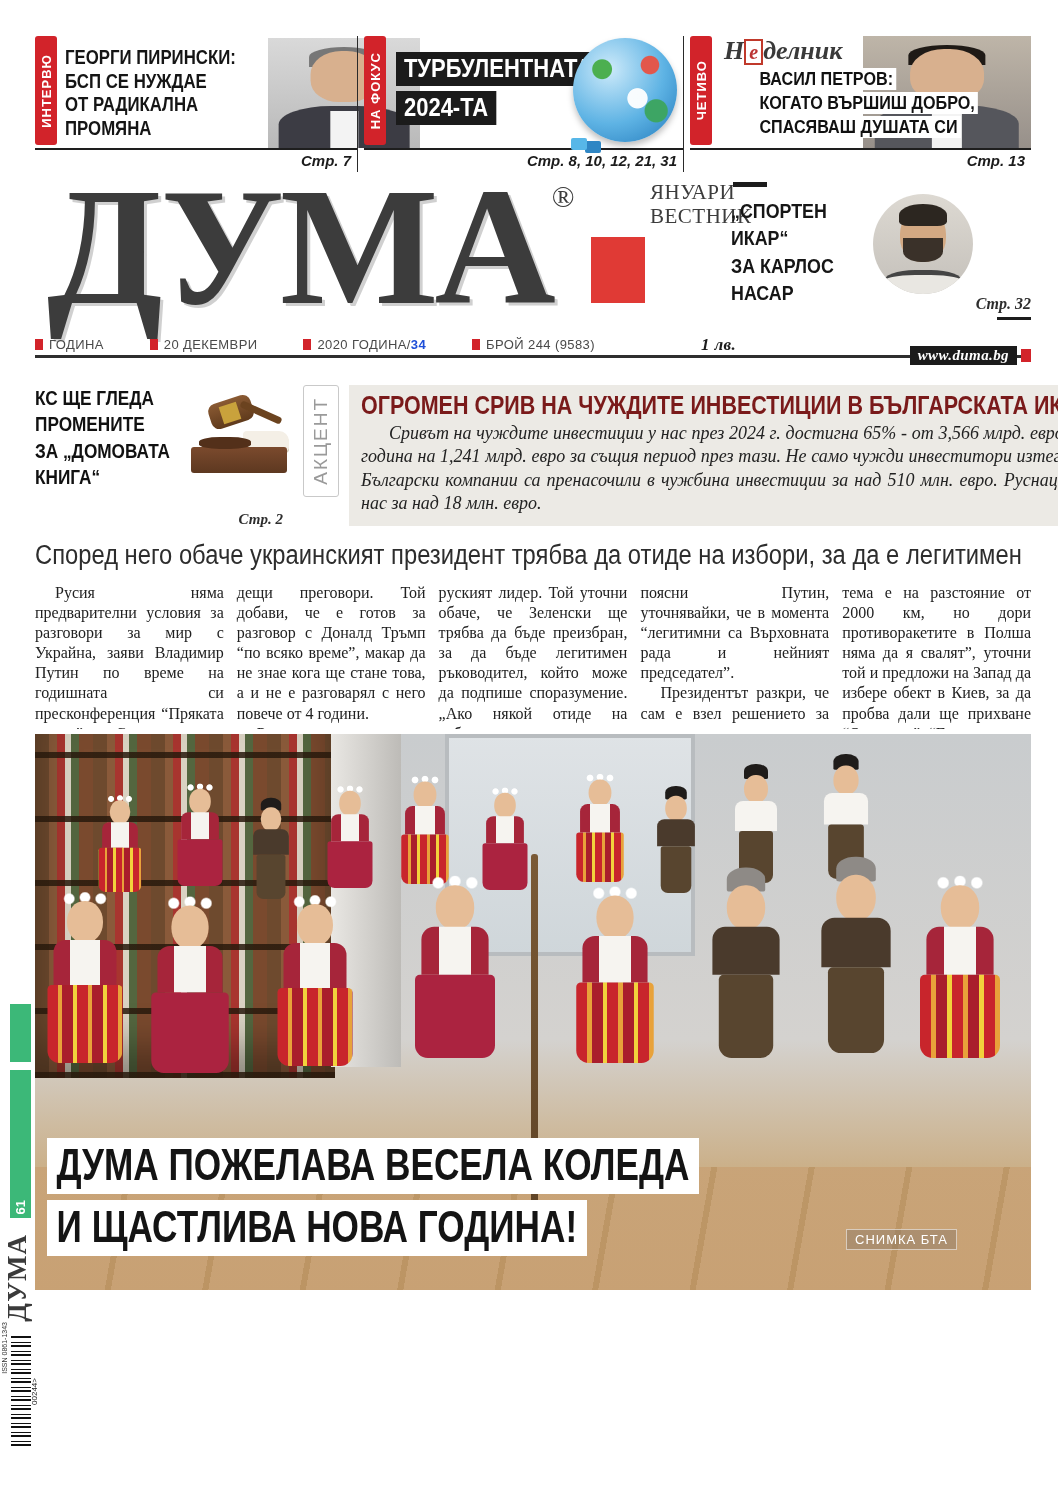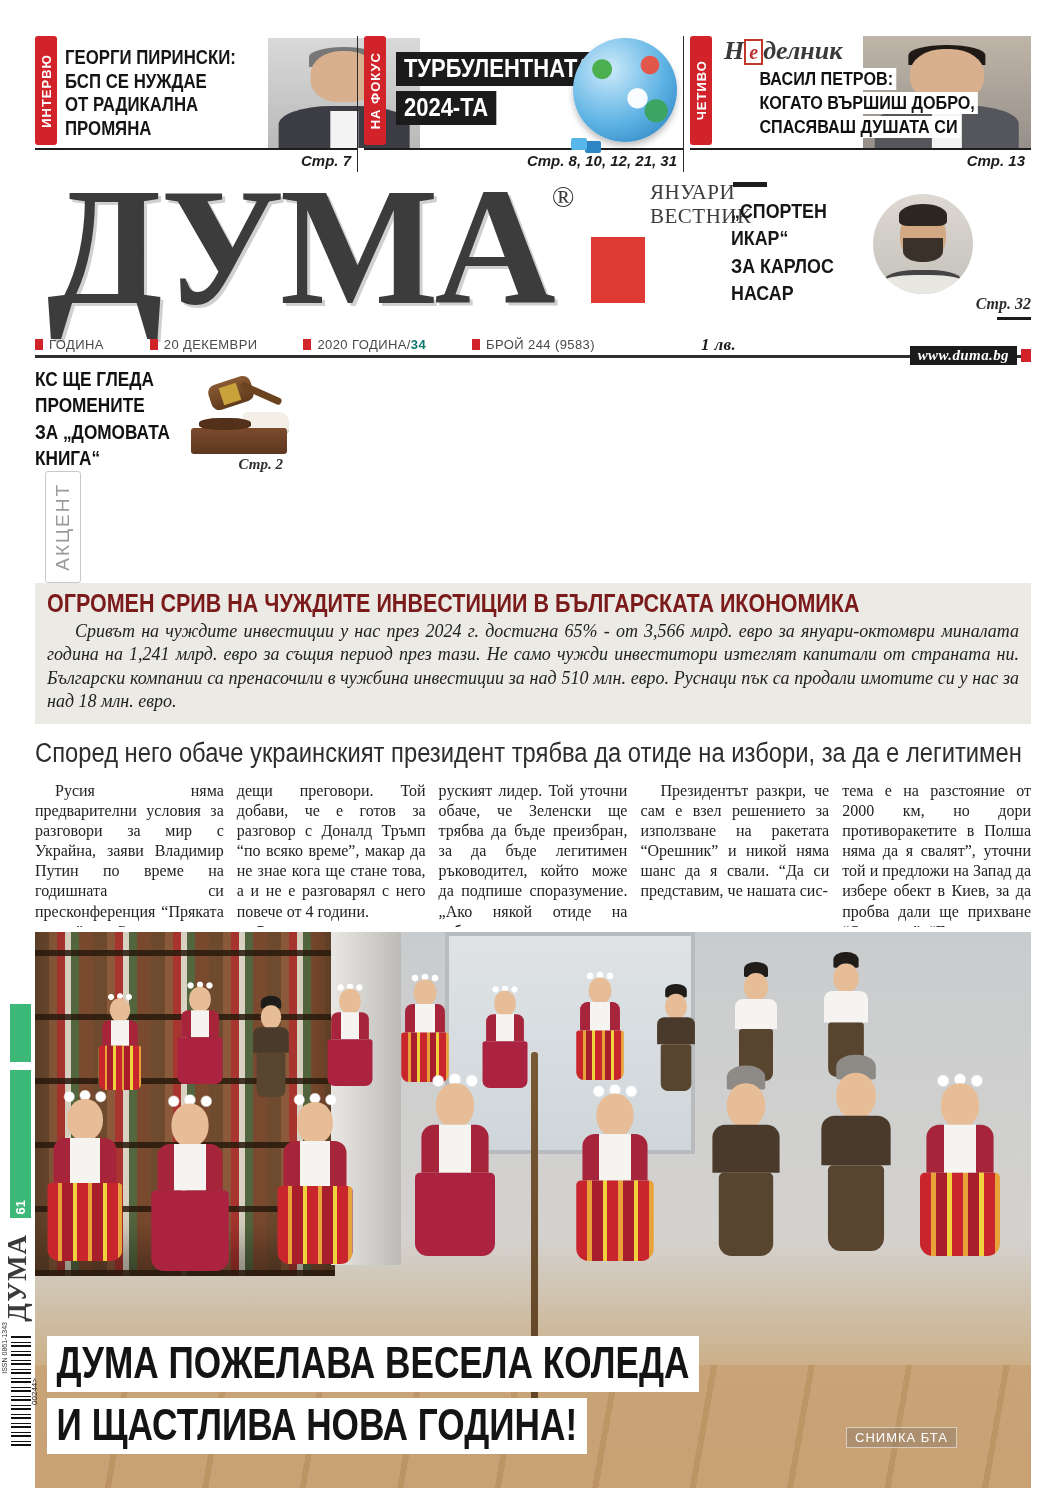--- a/index.html
+++ b/index.html
@@ -97,30 +97,30 @@
                         border-radius:40% 40% 0 0; background:#e9e7e2; border-top:5px solid #444; }
   .promo-page { position:absolute; right:0; bottom:6px; text-align:right;
                 font-family:"Liberation Serif", serif; font-style:italic; font-weight:bold; font-size:16px; }
   .promo-page .underline { width:34px; height:3px; background:#1c1c1c; margin:4px 0 0 auto; }
 
   
   .dateline { position:relative; display:flex; align-items:center; height:24px; margin-top:2px;
               border-bottom:3px solid #2e2e2e; font-size:13px; color:#4a4a4a; letter-spacing:.4px; }
   .d-item { display:flex; align-items:center; margin-right:46px; }
   .d-item .sq { width:8px; height:11px; background:#d2232a; margin-right:6px; }
-  .d-red { color:#0f766e; font-weight:bold;text-align:right; }
+  .d-red { color:#1d4ed8; font-weight:bold;text-align:right; }
   .d-price { font-family:"Liberation Serif", serif; font-style:italic; font-weight:bold;
              font-size:17px; color:#1c1c1c; margin-left:60px; }
   .d-site { position:absolute; right:0; bottom:-10px; display:flex; align-items:center; }
   .d-site .label { background:#1b1b1b; color:#fff; font-family:"Liberation Serif", serif; font-style:italic;
                    font-weight:bold; font-size:15px; padding:1px 8px; }
   .d-site .sq { width:10px; height:13px; background:#d2232a; margin-left:4px; }
 
   
-  .band2 { display:flex; margin-top:8px;flex-direction:column; }
+  .band2 { display:flex; margin-top:27px; }
   .kc-box { width:258px; position:relative; flex:none; }
   .kc-lines .ln { display:block; font-weight:bold; font-size:21px; line-height:1.25; color:#111;
                   transform:scaleX(.82); transform-origin:0 50%; white-space:nowrap; }
   .gavel { position:absolute; right:6px; top:10px; width:96px; height:78px; }
   .gavel .book { position:absolute; left:0; bottom:0; width:96px; height:26px; background:linear-gradient(#7b4a2d,#5d3820); border-radius:3px; }
   .gavel .pages { position:absolute; right:-2px; bottom:22px; width:46px; height:20px; background:#f4efe6; border-radius:4px 10px 4px 4px; box-shadow:0 2px 0 #cfc6b4; }
   .gavel .headpc { position:absolute; left:18px; top:4px; width:44px; height:26px; background:linear-gradient(#8a5a33,#5f3a1c); border-radius:8px; transform:rotate(-18deg); }
   .gavel .band { position:absolute; left:30px; top:9px; width:18px; height:18px; background:#c9a23c; transform:rotate(-18deg); }
   .gavel .handle { position:absolute; left:48px; top:14px; width:44px; height:7px; background:#6b431f; border-radius:3px; transform:rotate(24deg); }
   .gavel .base { position:absolute; left:8px; bottom:24px; width:52px; height:12px; background:#53301a; border-radius:40%; }
@@ -376,20 +376,21 @@
         <p class="ind">Русия няма предварителни условия за разговори за мир с Украйна, заяви Владимир Путин по време на годишната си пресконференция “Пряката линия”. Според него предварителното, но неприложено споразумение от Истанбул може да послужи като основа за бъ-</p>
       </div>
       <div class="col">
         <p>дещи преговори. Той добави, че е готов за разговор с Доналд Тръмп “по всяко време”, макар да не знае кога ще стане това, а и не е разговарял с него повече от 4 години.</p>
         <p class="ind">Русия е готова да преговаря и с украинския президент Володимир Зеленски, каза още</p>
       </div>
       <div class="col">
         <p>руският лидер. Той уточни обаче, че Зеленски ще трябва да бъде преизбран, за да бъде легитимен ръководител, който може да подпише споразумение. „Ако някой отиде на избори и получи легитимност, ще разговаряме с този човек, включително и със Зеленски”,</p>
       </div>
       <div class="col">
+        <p>поясни Путин, уточнявайки, че в момента “легитимни са Върховната рада и нейният председател”.</p>
         <p class="ind">Президентът разкри, че сам е взел решението за използване на ракетата “Орешник” и никой няма шанс да я свали. “Да си представим, че нашата сис-</p>
       </div>
       <div class="col">
         <p>тема е на разстояние от 2000 км, но дори противоракетите в Полша няма да я свалят”, уточни той и предложи на Запад да избере обект в Киев, за да пробва дали ще прихване “Орешник”. “Готови сме на такъв експеримент”, увери той.</p>
 
       </div>
     </div>
 
 
     <div class="photo">

